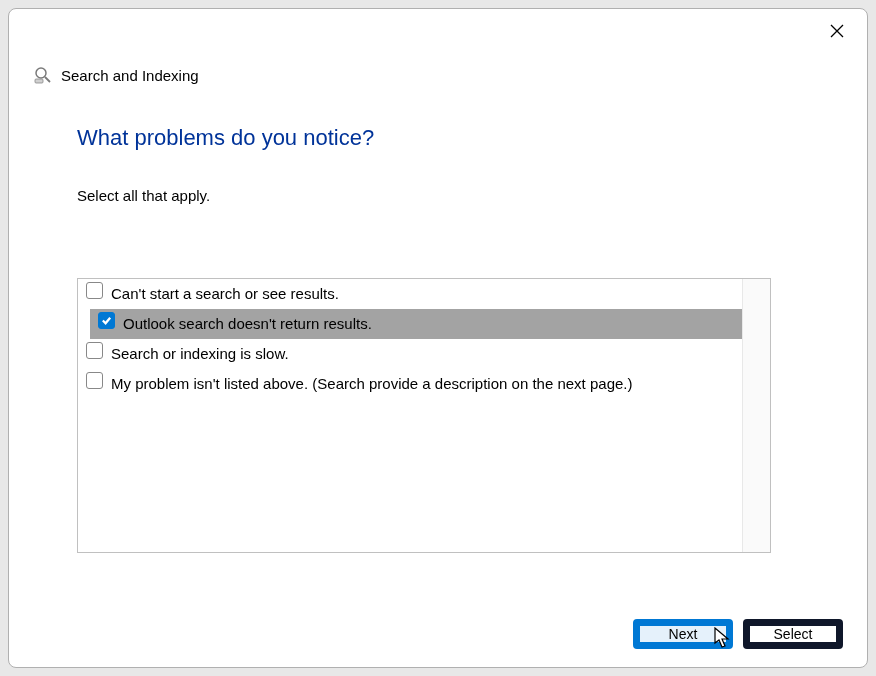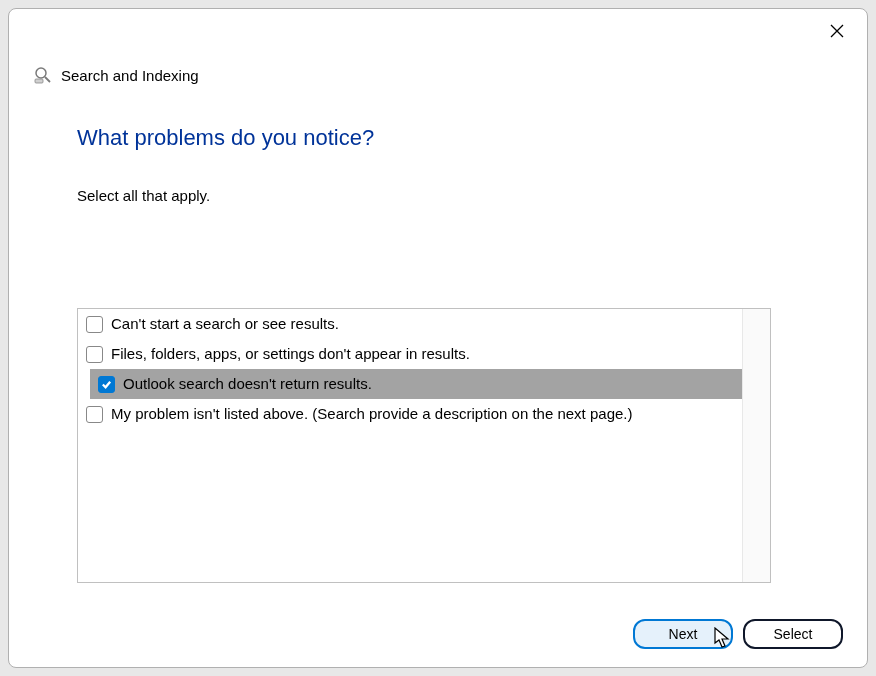--- a/index.html
+++ b/index.html
@@ -62,21 +62,21 @@
     }
     .heading {
       font-size: 22px;
       color: #003399;
       font-weight: 400;
       margin-bottom: 36px;
     }
     .subheading {
       font-size: 15px;
       color: #000;
-      margin-bottom: 104px;
+      margin-bottom: 74px;
     }
     .listbox {
       border: 1px solid #c0c0c0;
       height: 275px;
       overflow: hidden;
       position: relative;
       background: #fff;
     }
     .listbox-inner {
       position: absolute;
@@ -88,21 +88,20 @@
       position: absolute;
       right: 0;
       top: 0;
       bottom: 0;
       width: 28px;
       border-left: 1px solid #e8e8e8;
       background: #fafafa;
     }
     .option {
       display: flex;
-      align-items: center;
       gap: 8px;
       padding: 3px 8px;
       font-size: 15px;
       color: #000;
       cursor: pointer;
       line-height: 1.6;
     }
     .option.selected {
       background: #a3a3a3;
       margin-left: 12px;
@@ -135,22 +134,22 @@
       display: flex;
       justify-content: flex-end;
       gap: 10px;
       position: relative;
     }
     .btn {
       min-width: 100px;
       height: 30px;
       font-size: 14px;
       font-family: inherit;
-      border: 2px solid #0f172a;
-      border-radius: 12px;
+      border: 7px solid #0f172a;
+      border-radius: 4px;
       background: #ffffff;
       cursor: pointer;
       padding: 0 18px;
     }
     .btn.primary {
       border-color: #0078d4;
       background: #e5f1fb;
     }
     .cursor {
       position: absolute;
@@ -189,34 +188,34 @@
     <p class="subheading">Select all that apply.</p>
 
     <div class="listbox">
       <div class="listbox-inner">
 
         <div class="option">
           <span class="chk"></span>
           <span>Can't start a search or see results.</span>
         </div>
 
-        <div class="option">
-          <span class="chk"></span>
-          <span>Files, folders, apps, or settings don't appear in results.</span>
-        </div>
 
         <div class="option selected">
           <span class="chk checked">
             <svg viewBox="0 0 12 12">
                 <polyline points="2,6 5,9 10,3"></polyline>
               </svg>
           </span>
           <span>Outlook search doesn't return results.</span>
         </div>
 
+        <div class="option">
+          <span class="chk"></span>
+          <span>Search or indexing is slow.</span>
+        </div>
 
         <div class="option">
           <span class="chk"></span>
           <span>My problem isn't listed above. (Search provide a description on the next page.)</span>
         </div>
 
       </div>
       <div class="scrollbar-track"></div>
     </div>
   </div>

